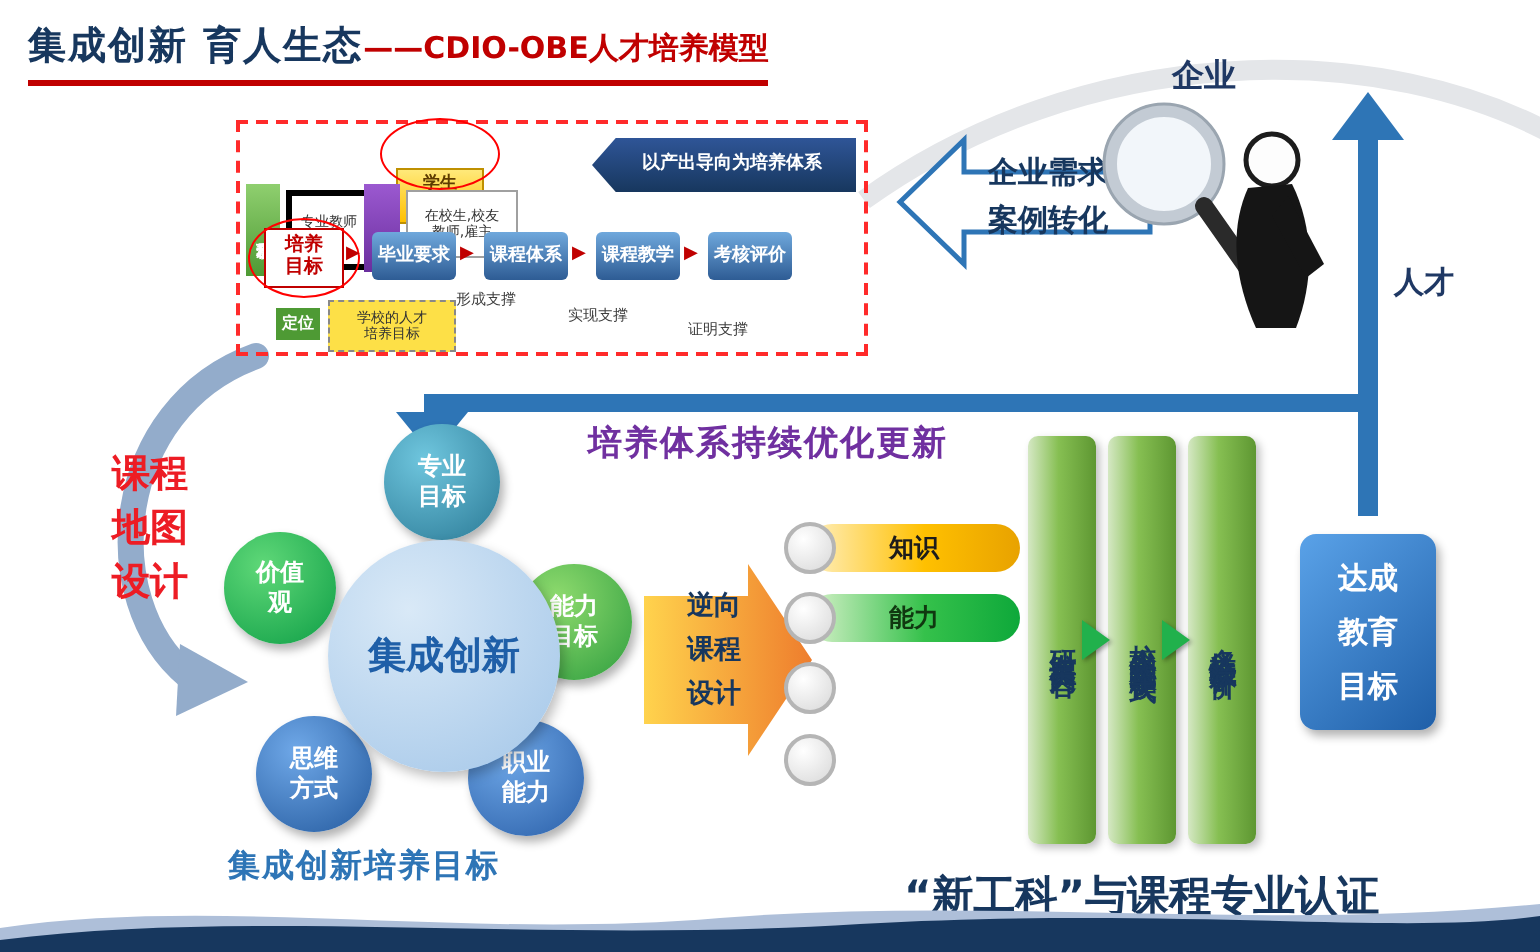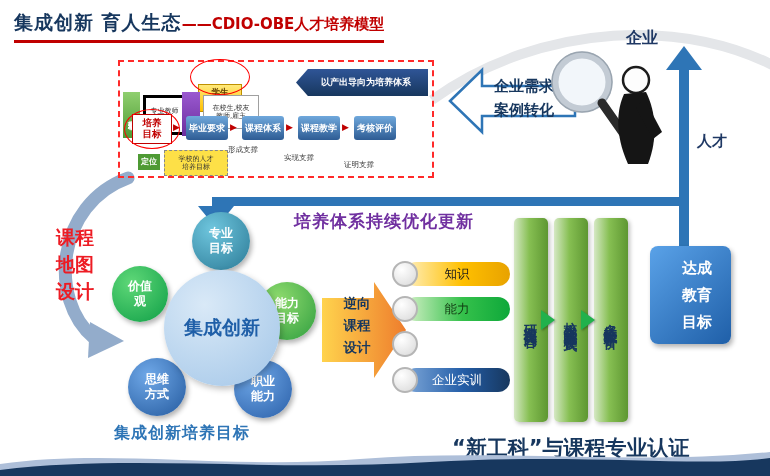--- a/index.html
+++ b/index.html
@@ -37,21 +37,21 @@
   .ell2{left:4px;top:47px;width:54px;height:38px;border:1.5px solid #FF0000;border-radius:50%;}
   .step{top:54px;width:42px;height:24px;background:linear-gradient(180deg,#6FA8DC,#2E5C94);
       border-radius:3px;color:#fff;font-size:9px;font-weight:bold;}
   .fa{top:60px;font-size:9px;color:#C00000;}
   .sup{font-size:7.5px;color:#404040;}
   .pos{left:18px;top:92px;width:22px;height:16px;background:#4E9A34;color:#fff;font-size:8px;font-weight:bold;}
   .sgoal{left:44px;top:88px;width:62px;height:24px;background:#fde047;border:1px dashed #888;
       font-size:7px;color:#333;}
 
   
-  .ent-label{left:586px;top:28px;font-size:16px;font-weight:bold;color:#1F3864;margin-left:40px;}
+  .ent-label{left:586px;top:28px;font-size:16px;font-weight:bold;color:#1F3864;}
   .talent{left:697px;top:132px;font-size:15px;font-weight:bold;color:#1F3864;}
   .demand-text{left:476px;top:74px;width:96px;font-size:15px;font-weight:bold;color:#17375E;line-height:24px;}
 
   
   .loop-label{left:294px;top:210px;font-size:17px;font-weight:bold;color:#7030A0;letter-spacing:1px;}
 
   
   .cmap{left:56px;top:224px;font-size:19px;font-weight:bold;color:#ED1C24;line-height:27px;}
 
   
@@ -64,43 +64,43 @@
   .sat2{left:258px;top:282px;background:radial-gradient(circle at 35% 30%,#8FDB6E,#2F9E3F);}
   .sat3{left:234px;top:360px;background:radial-gradient(circle at 35% 30%,#6FA8E8,#2A5FA8);}
   .sat4{left:128px;top:358px;background:radial-gradient(circle at 35% 30%,#6FA8E8,#245A9E);}
   .sat5{left:112px;top:266px;width:56px;height:56px;background:radial-gradient(circle at 35% 30%,#5FD878,#0E9E46);}
   .core-caption{left:114px;top:423px;font-size:16px;font-weight:bold;color:#2E75B6;letter-spacing:1px;}
 
   
   .rev-text{left:334px;top:292px;width:46px;font-size:13.5px;font-weight:bold;color:#17375E;line-height:22px;}
 
   
-  .bar{left:404px;width:106px;height:24px;border-radius:12px;font-size:12.5px;font-weight:normal;}
+  .bar{left:404px;width:106px;height:24px;border-radius:12px;font-size:12.5px;font-weight:bold;}
   .bar1{top:262px;background:linear-gradient(90deg,#FFF0C2,#FFC000 55%,#E8A200);color:#1c1c1c;}
   .bar2{top:297px;background:linear-gradient(90deg,#D9F2CB,#35C14B 55%,#0EA83A);color:#103810;}
   .bar3{top:332px;background:linear-gradient(90deg,#CBEFE9,#27BFAE 55%,#0F9E8E);color:#0b2f2b;}
   .bar4{top:368px;background:linear-gradient(90deg,#7FA8D9,#245EA8 55%,#17375E);color:#fff;}
   .bar-dot{left:392px;width:26px;height:26px;border-radius:50%;border:2px solid #b5b5b5;
       background:radial-gradient(circle at 35% 30%,#ffffff,#d8d8d8);box-sizing:border-box;}
   .dot1{top:261px;} .dot2{top:296px;} .dot3{top:331px;} .dot4{top:367px;}
 
   
   .pillar{top:218px;width:34px;height:204px;border-radius:5px;
       background:linear-gradient(90deg,#D5E8C4,#86BF52 45%,#5E9732);
       color:#17375E;font-size:13.5px;font-weight:bold;letter-spacing:2px;
       box-shadow:2px 2px 4px rgba(0,0,0,.25);}
   .pillar1{left:514px;} .pillar2{left:554px;} .pillar3{left:594px;}
   .garrow{width:0;height:0;border-top:10px solid transparent;border-bottom:10px solid transparent;
       border-left:14px solid #21B14C;top:310px;filter:drop-shadow(1px 1px 1px rgba(0,0,0,.35));}
   .ga1{left:541px;} .ga2{left:581px;}
 
   
-  .goal-box{left:650px;top:246px;width:68px;height:98px;border-radius:8px;
+  .goal-box{left:650px;top:267px;width:68px;height:98px;border-radius:8px;
       background:linear-gradient(135deg,#5AA2E8,#1F5FA8);color:#fff;font-size:15px;font-weight:bold;
-      line-height:27px;box-shadow:2px 3px 5px rgba(0,0,0,.3);padding-left:13px;}
+      line-height:27px;box-shadow:2px 3px 5px rgba(0,0,0,.3);}
 
   
   .foot-caption{left:452px;top:434px;font-size:21px;font-weight:bold;color:#17375E;}
 </style>
 </head>
 <body>
 
 <div class="stage">
 
   <svg class="abs" style="left:0;top:0" width="770" height="476">
@@ -198,21 +198,20 @@
       </linearGradient>
     </defs>
     <polygon points="0,18 52,18 52,2 84,50 52,98 52,82 0,82" fill="url(#og)"></polygon>
   </svg>
   <div class="abs flex pre rev-text">逆向
 课程
 设计</div>
 
   <div class="abs flex bar bar1">知识</div>
   <div class="abs flex bar bar2">能力</div>
-  <div class="abs flex bar bar4">企业实训</div>
   <div class="abs bar-dot dot1"></div>
   <div class="abs bar-dot dot2"></div>
   <div class="abs bar-dot dot3"></div>
   <div class="abs bar-dot dot4"></div>
 
   <div class="abs flex vtext pillar pillar1">研发课程内容</div>
   <div class="abs flex vtext pillar pillar2">校企融合式教学模式</div>
   <div class="abs flex vtext pillar pillar3">多样性教学评价</div>
   <div class="abs garrow ga1"></div>
   <div class="abs garrow ga2"></div>

